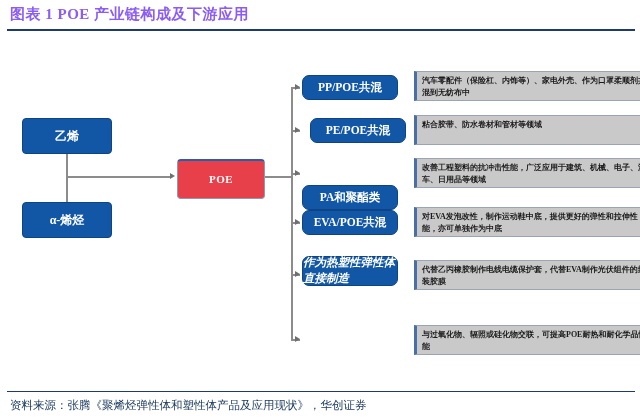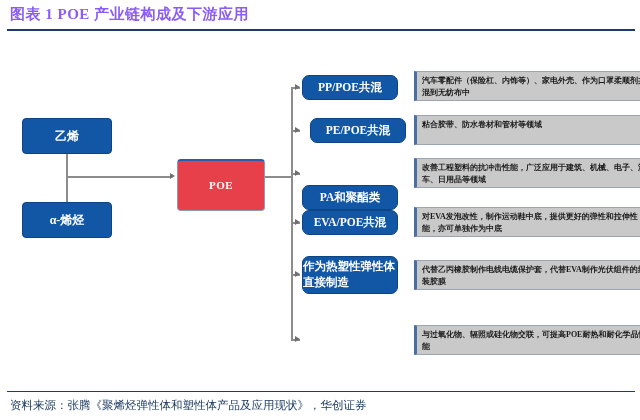--- a/index.html
+++ b/index.html
@@ -90,21 +90,21 @@
   .node-red {
     background: #e8404a;
     border: 1px solid #8a9bb5;
     border-top: 2px solid #2a5caa;
     font-size: 11px;
     letter-spacing: 0.5px;
   }
 
   .node-ethylene { left: 22px;  top: 84px;  width: 90px;  height: 36px; }
   .node-olefin   { left: 22px;  top: 168px; width: 90px;  height: 36px; }
-  .node-poe      { left: 177px; top: 125px; width: 88px;  height: 52px; }
+  .node-poe      { left: 177px; top: 125px; width: 88px;  height: 40px; }
 
   
   .branch-label {
     position: absolute;
     left: 302px;
     box-sizing: border-box;
     border-radius: 7px;
     background: #1257a5;
     border: 1px solid #0e4484;
     color: #ffffff;
@@ -191,21 +191,21 @@
   <div class="branch-label" style="top:127px; height:25px;margin-top:24px;">PA和聚酯类</div>
   <div class="desc-box" style="top:124px; height:30px;">改善工程塑料的抗冲击性能，广泛应用于建筑、机械、电子、汽车、日用品等领域</div>
 
   <div class="ln ln-h" style="left:291px; top:188px; width:9px;"></div>
   <div class="arrow-head" style="left:295px; top:185px;"></div>
   <div class="branch-label" style="top:176px; height:25px;">EVA/POE共混</div>
   <div class="desc-box" style="top:173px; height:30px;">对EVA发泡改性，制作运动鞋中底，提供更好的弹性和拉伸性能，亦可单独作为中底</div>
 
   <div class="ln ln-h" style="left:291px; top:240px; width:9px;"></div>
   <div class="arrow-head" style="left:295px; top:237px;"></div>
-  <div class="branch-label" style="top:222px; height:38px;">作为热塑性弹性体直接制造</div>
+  <div class="branch-label" style="top:222px; height:30px;font-style:italic;">作为热塑性弹性体直接制造</div>
   <div class="desc-box" style="top:226px; height:30px;">代替乙丙橡胶制作电线电缆保护套，代替EVA制作光伏组件的封装胶膜</div>
 
   <div class="ln ln-h" style="left:291px; top:305px; width:9px;"></div>
   <div class="arrow-head" style="left:295px; top:302px;"></div>
   <div class="desc-box" style="top:291px; height:30px;">与过氧化物、辐照或硅化物交联，可提高POE耐热和耐化学品性能</div>
 
 </div>
 
 <div class="footer-rule"></div>
 <div class="fig-source">资料来源：张腾《聚烯烃弹性体和塑性体产品及应用现状》，华创证券</div>

